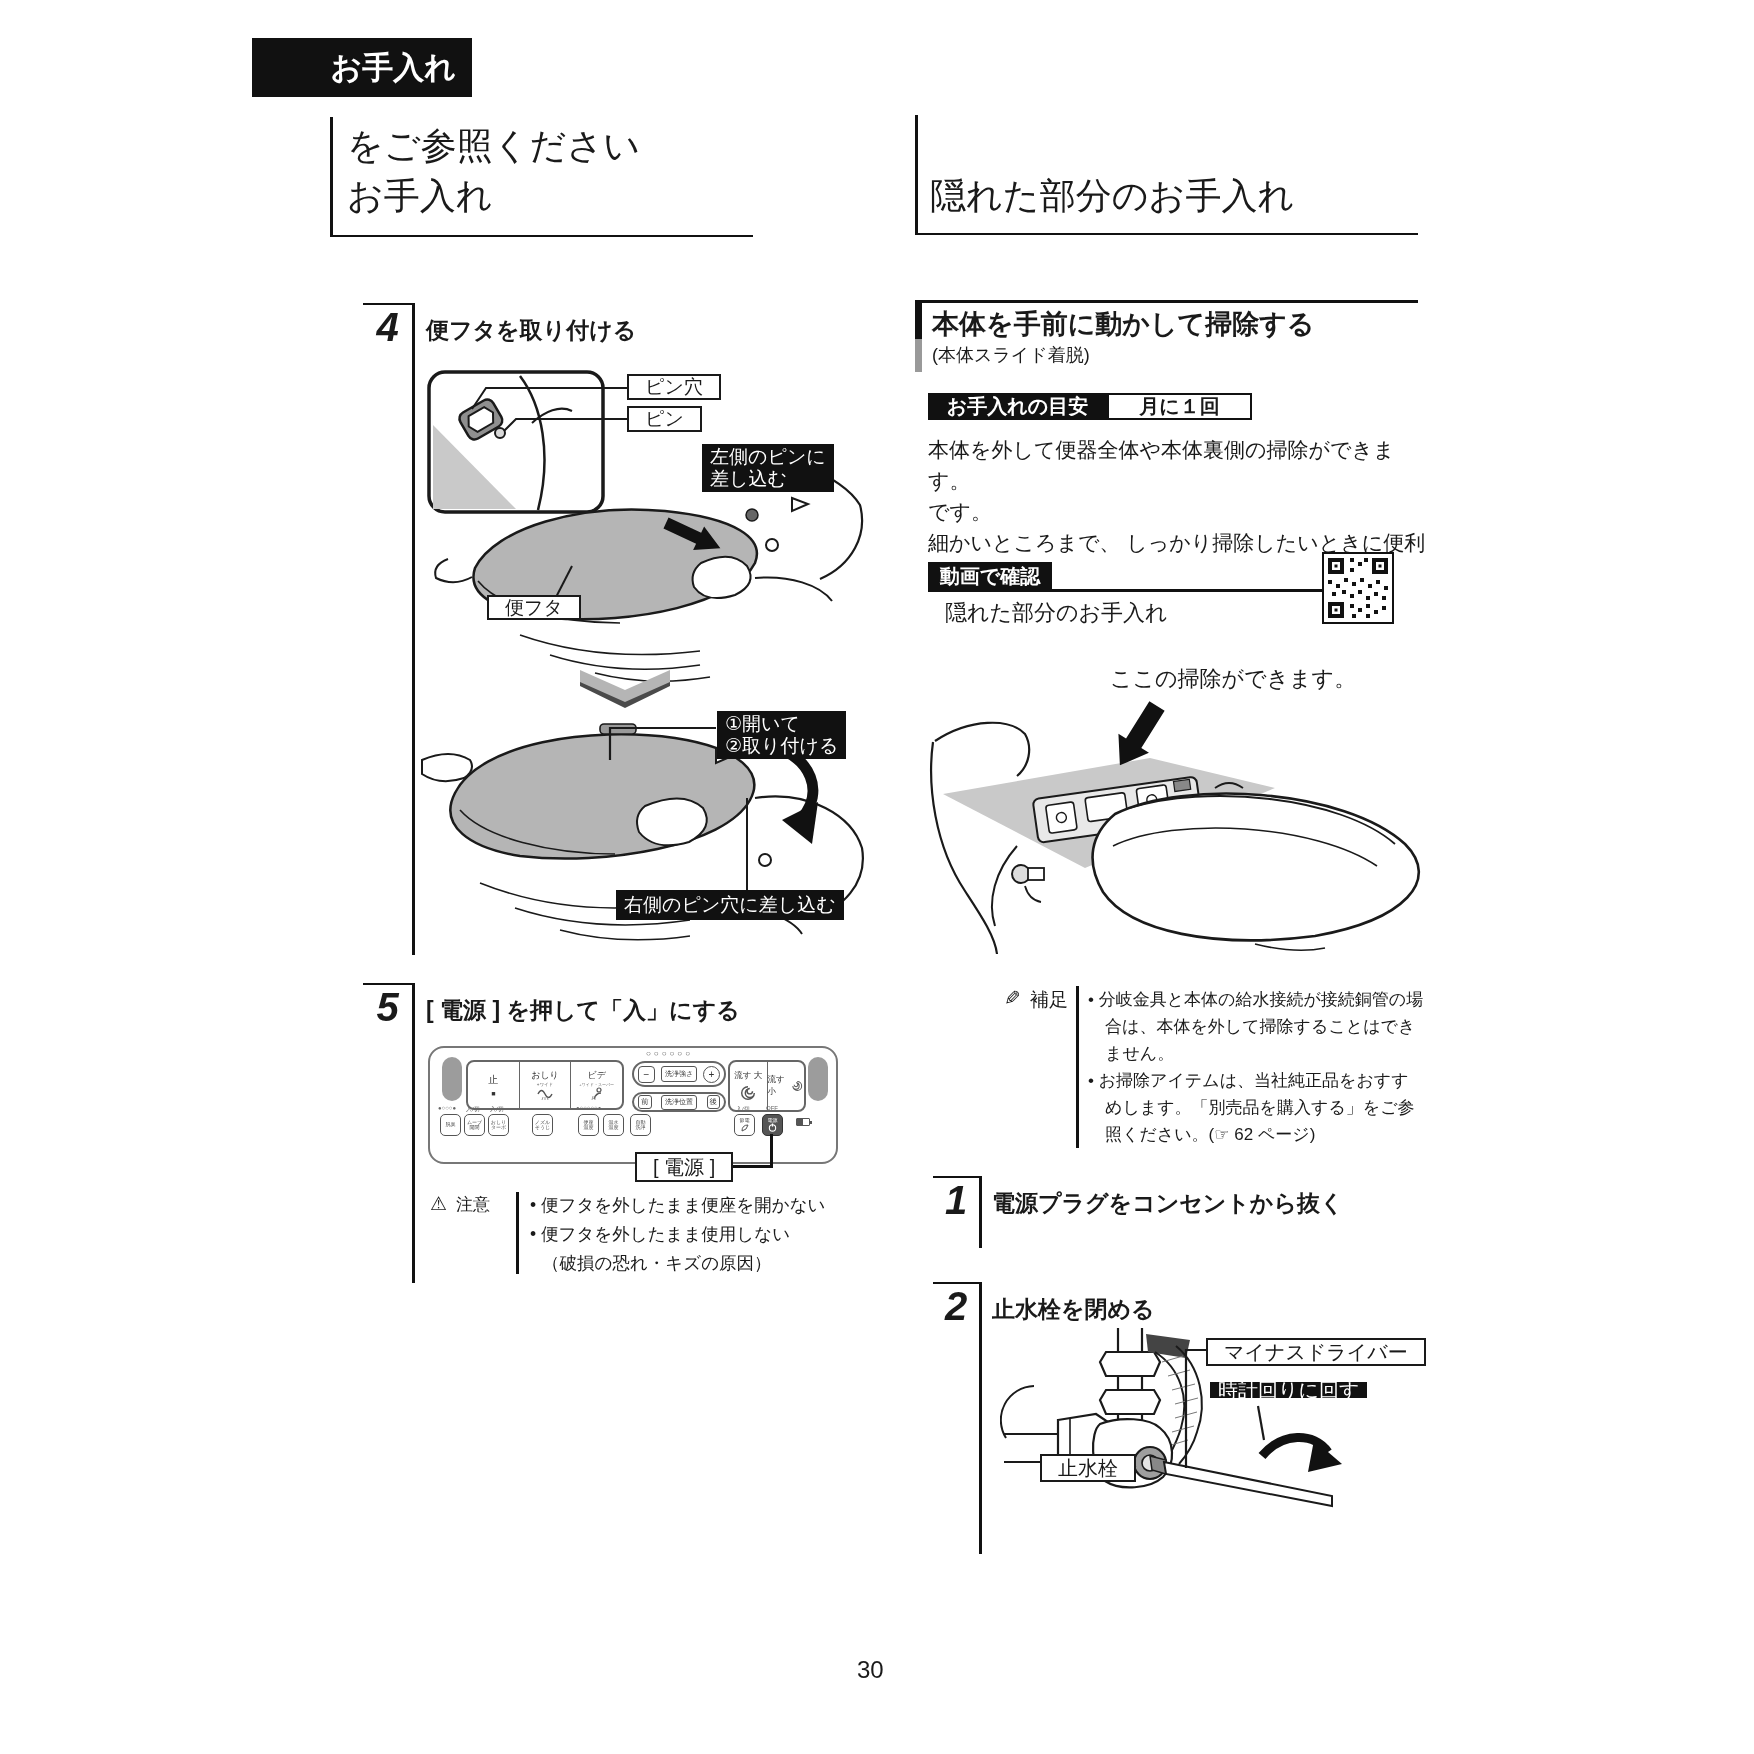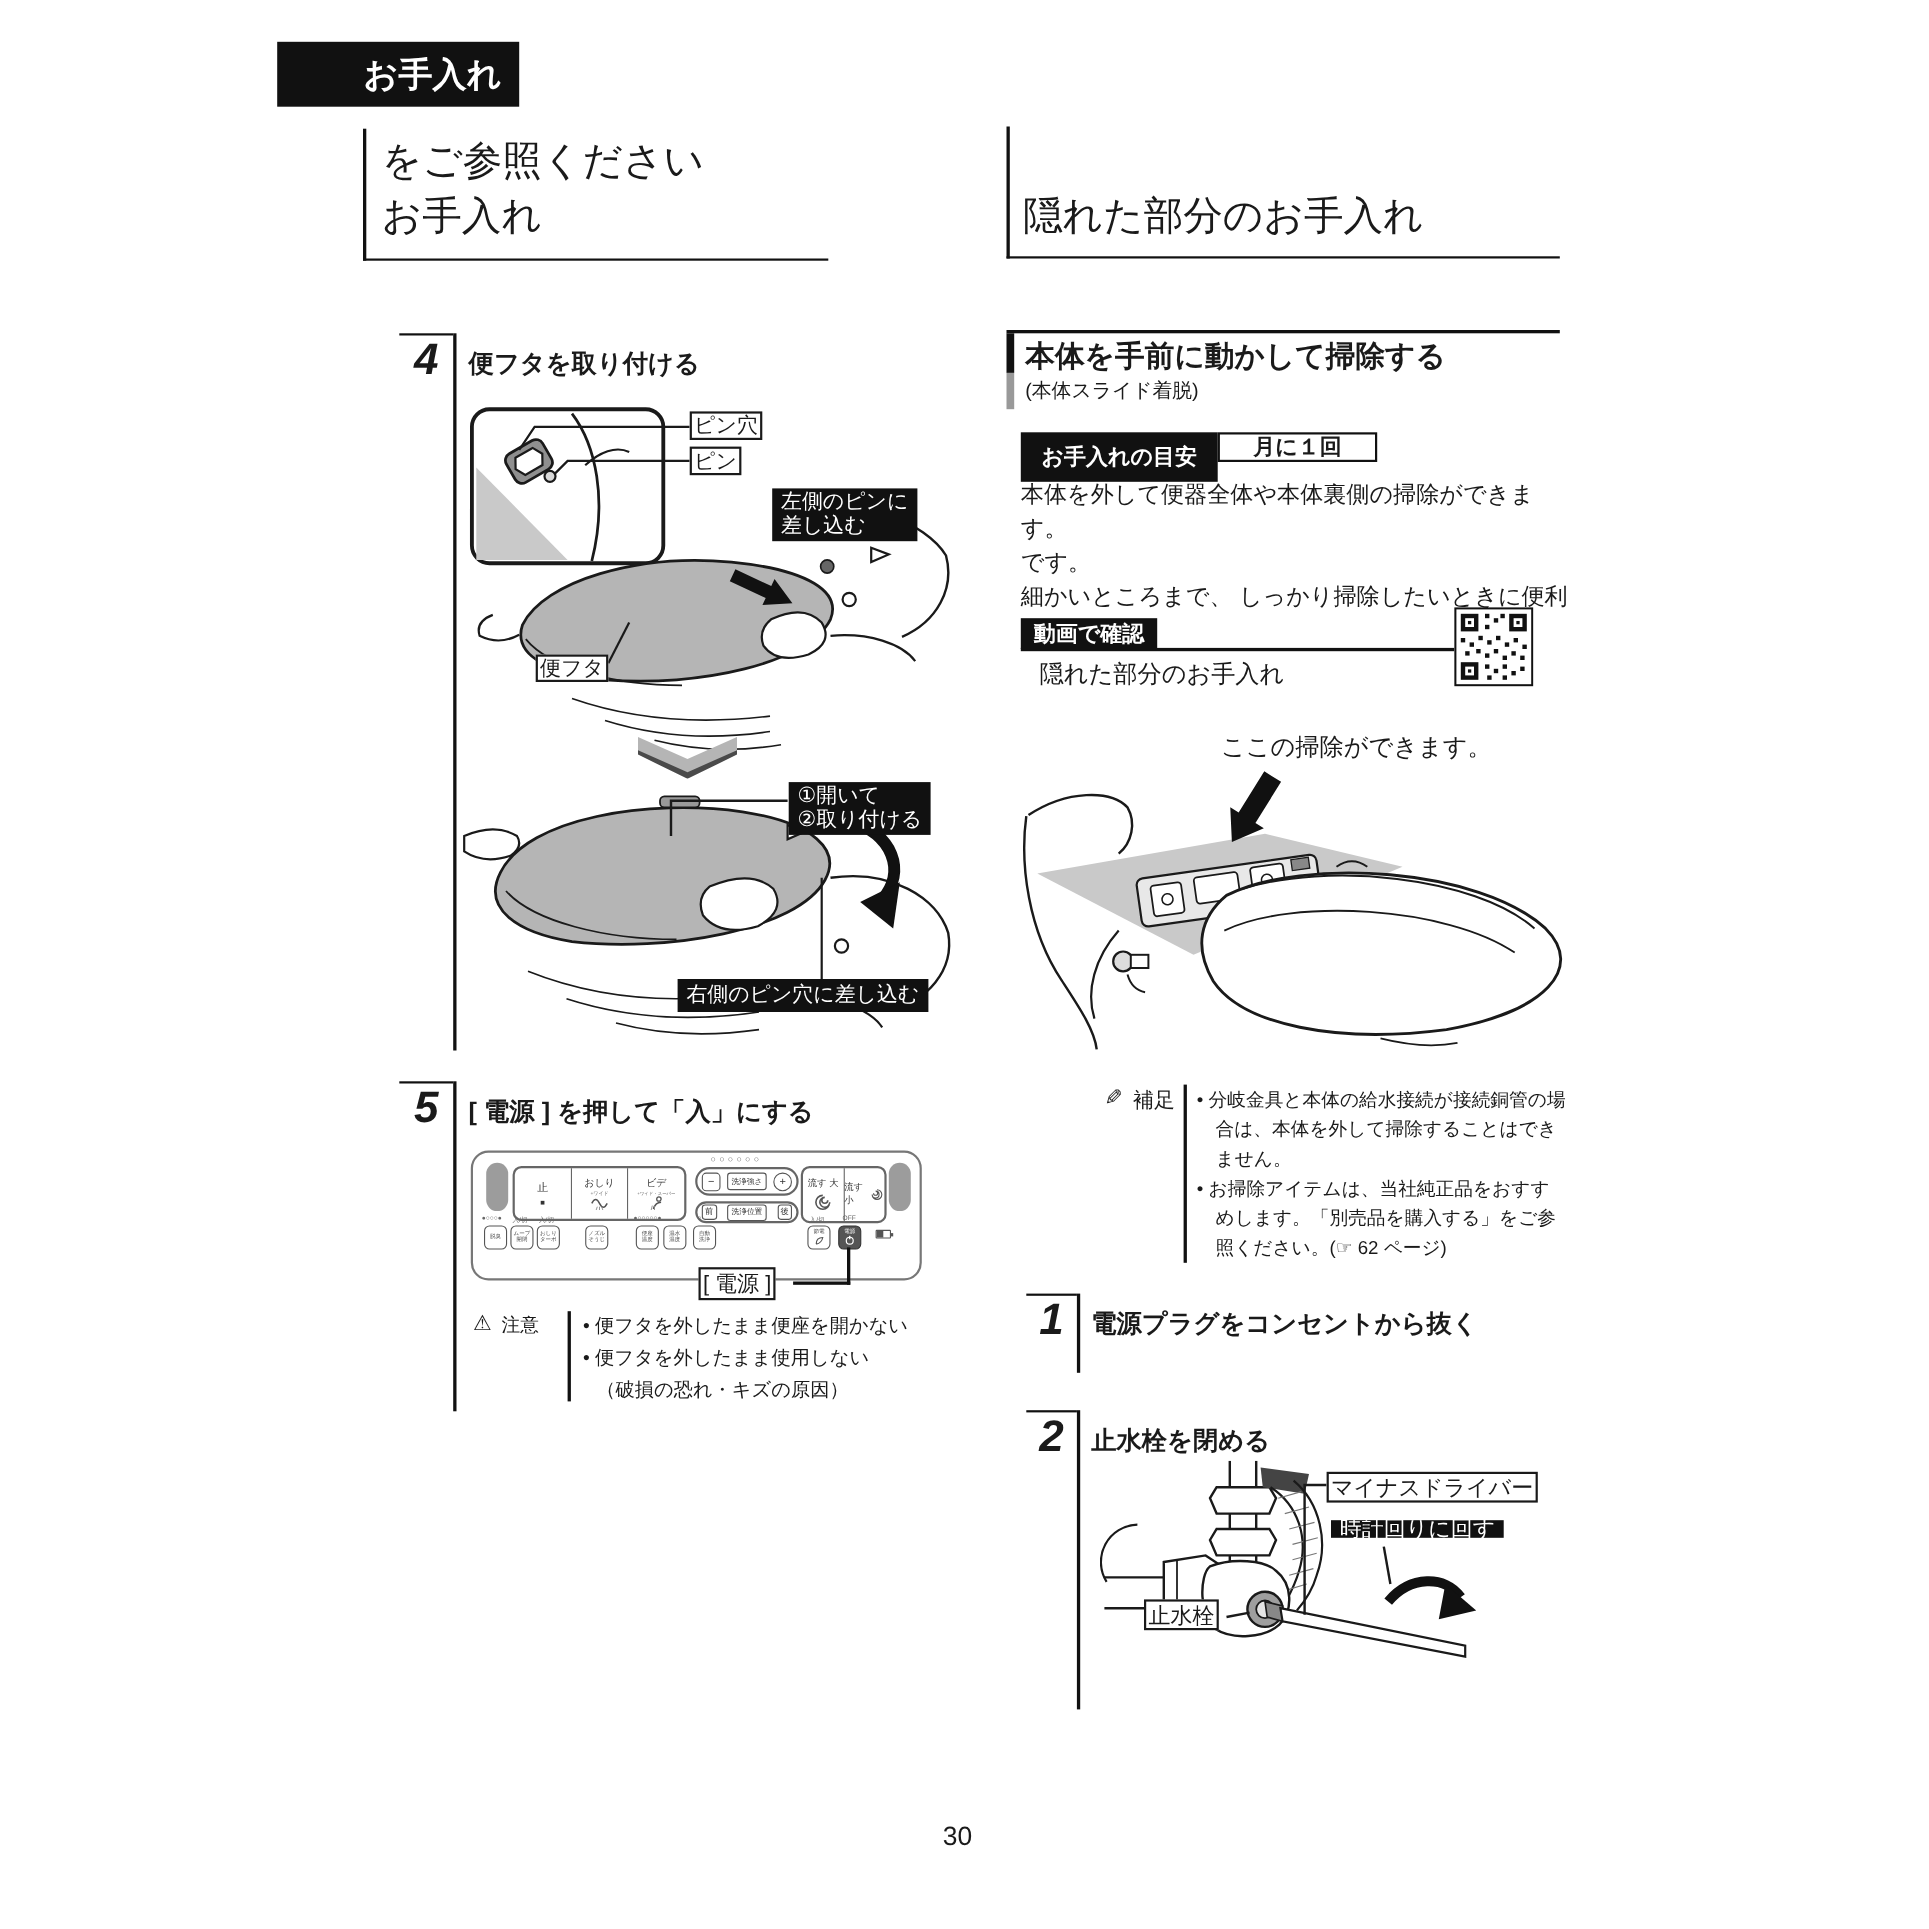--- a/index.html
+++ b/index.html
@@ -1,21 +1,21 @@
 <!DOCTYPE html>
 <html><head>
 <meta charset="utf-8">
 <style>
   html,body{margin:0;padding:0;background:#fff;}
   .page{position:relative;width:1754px;height:1754px;background:#fff;overflow:hidden;
         font-family:"Liberation Sans","DejaVu Sans",sans-serif;color:#1a1a1a;}
   .abs{position:absolute;box-sizing:border-box;}
   
   .lbl{position:absolute;box-sizing:border-box;border:2px solid #1a1a1a;background:#fff;
-       display:flex;align-items:center;justify-content:center;font-size:19px;white-space:nowrap;padding:0 2px;}
+       display:flex;align-items:center;justify-content:center;font-size:19px;white-space:nowrap;padding:0 16px;}
   
   .blk{position:absolute;box-sizing:border-box;background:#111;color:#fff;
        display:flex;flex-direction:column;align-items:flex-start;justify-content:center;
        font-size:19px;line-height:22px;padding:2px 8px;white-space:nowrap;}
   .stepnum{position:absolute;font-style:italic;font-weight:700;font-size:40px;
            display:flex;align-items:flex-start;justify-content:center;border-top:2.5px solid #111;}
   .stepbar{position:absolute;width:2.5px;background:#111;}
   .steptitle{position:absolute;font-weight:700;font-size:23px;white-space:nowrap;}
   .bodytext{font-size:21px;line-height:31px;white-space:nowrap;}
   .smalltext{font-size:17.5px;line-height:27px;}
@@ -269,21 +269,21 @@
     <div class="abs smalltext" style="left:100px;top:29px;white-space:nowrap;">• 便フタを外したまま使用しない</div>
     <div class="abs smalltext" style="left:112px;top:58px;white-space:nowrap;">（破損の恐れ・キズの原因）</div>
   </div>
 
   <div class="hline" style="left:915px;top:300px;width:503px;height:3px;"></div>
   <div class="abs" style="left:915px;top:303px;width:7px;height:36px;background:#111;"></div>
   <div class="abs" style="left:915px;top:339px;width:7px;height:33px;background:#999;"></div>
   <div class="abs" style="left:932px;top:306px;font-size:27px;font-weight:600;white-space:nowrap;">本体を手前に動かして掃除する</div>
   <div class="abs" style="left:932px;top:343px;font-size:18px;">(本体スライド着脱)</div>
 
-  <div class="abs" style="left:928px;top:393px;width:179px;height:45px;background:#111;color:#fff;display:flex;align-items:center;justify-content:center;font-size:20px;font-weight:700;">
+  <div class="abs" style="left:928px;top:393px;width:179px;height:27px;background:#111;color:#fff;display:flex;align-items:center;justify-content:center;font-size:20px;font-weight:700;">
     <span>お手入れの目安</span>
     </div>
   <div class="abs" style="left:1107px;top:393px;width:145px;height:27px;border:2.5px solid #111;box-sizing:border-box;display:flex;align-items:center;justify-content:center;font-size:20px;font-weight:600;">
     <span>月に１回</span>
     </div>
 
   <div class="abs bodytext" style="left:928px;top:434px;">
     <div>本体を外して便器全体や本体裏側の掃除ができま</div>
     <div>す。</div>
     <div>です。</div>

